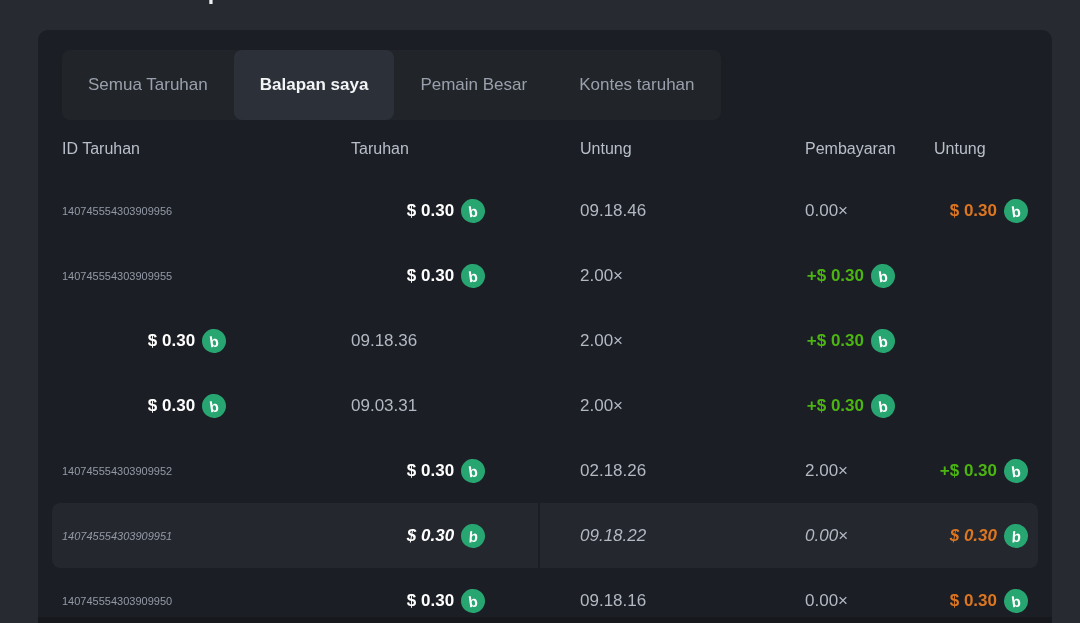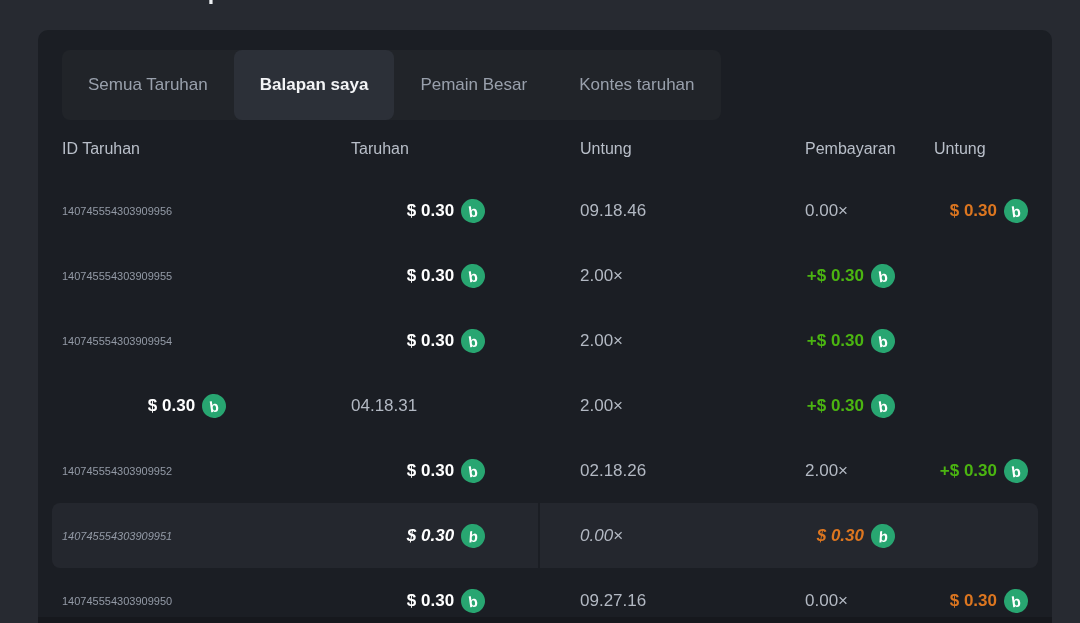--- a/index.html
+++ b/index.html
@@ -163,37 +163,37 @@
             <span>$ 0.30</span>
             <span class="coin">b</span>
           </div>
           <div class="cell-payout">2.00×</div>
           <div class="cell-profit win">
             <span class="amount">+$ 0.30</span>
             <span class="coin">b</span>
           </div>
         </div>
         <div class="grid row">
-          <div class="cell-id al">140745554303909954</div>
-          <div class="cell-bet">
-            <span>$ 0.30</span>
-            <span class="coin">b</span>
-          </div>
-          <div class="cell-payout">2.00×</div>
-          <div class="cell-profit win">
-            <span class="amount">+$ 0.30</span>
-            <span class="coin">b</span>
-          </div>
-        </div>
-        <div class="grid row">
-          <div class="cell-bet">
-            <span>$ 0.30</span>
-            <span class="coin">b</span>
-          </div>
-          <div class="cell-time">04.18.31</div>
+          <div class="cell-bet">
+            <span>$ 0.30</span>
+            <span class="coin">b</span>
+          </div>
+          <div class="cell-time">09.18.36</div>
+          <div class="cell-payout">2.00×</div>
+          <div class="cell-profit win">
+            <span class="amount">+$ 0.30</span>
+            <span class="coin">b</span>
+          </div>
+        </div>
+        <div class="grid row">
+          <div class="cell-bet">
+            <span>$ 0.30</span>
+            <span class="coin">b</span>
+          </div>
+          <div class="cell-time">09.03.31</div>
           <div class="cell-payout">2.00×</div>
           <div class="cell-profit win">
             <span class="amount">+$ 0.30</span>
             <span class="coin">b</span>
           </div>
         </div>
         <div class="grid row">
           <div class="cell-id al">140745554303909952</div>
           <div class="cell-bet">
             <span>$ 0.30</span>
@@ -205,33 +205,34 @@
             <span class="amount">+$ 0.30</span>
             <span class="coin">b</span>
           </div>
         </div>
         <div class="grid row highlighted">
           <div class="cell-id al">140745554303909951</div>
           <div class="cell-bet">
             <span>$ 0.30</span>
             <span class="coin">b</span>
           </div>
+          <div class="cell-time">09.18.22</div>
           <div class="cell-payout">0.00×</div>
           <div class="cell-profit loss">
             <span class="amount">$ 0.30</span>
             <span class="coin">b</span>
           </div>
         </div>
         <div class="grid row">
           <div class="cell-id al">140745554303909950</div>
           <div class="cell-bet">
             <span>$ 0.30</span>
             <span class="coin">b</span>
           </div>
-          <div class="cell-time">09.27.16</div>
+          <div class="cell-time">09.18.16</div>
           <div class="cell-payout">0.00×</div>
           <div class="cell-profit loss">
             <span class="amount">$ 0.30</span>
             <span class="coin">b</span>
           </div>
         </div>
       </div>
   </div>
 
   <div class="card-bottom"></div>

